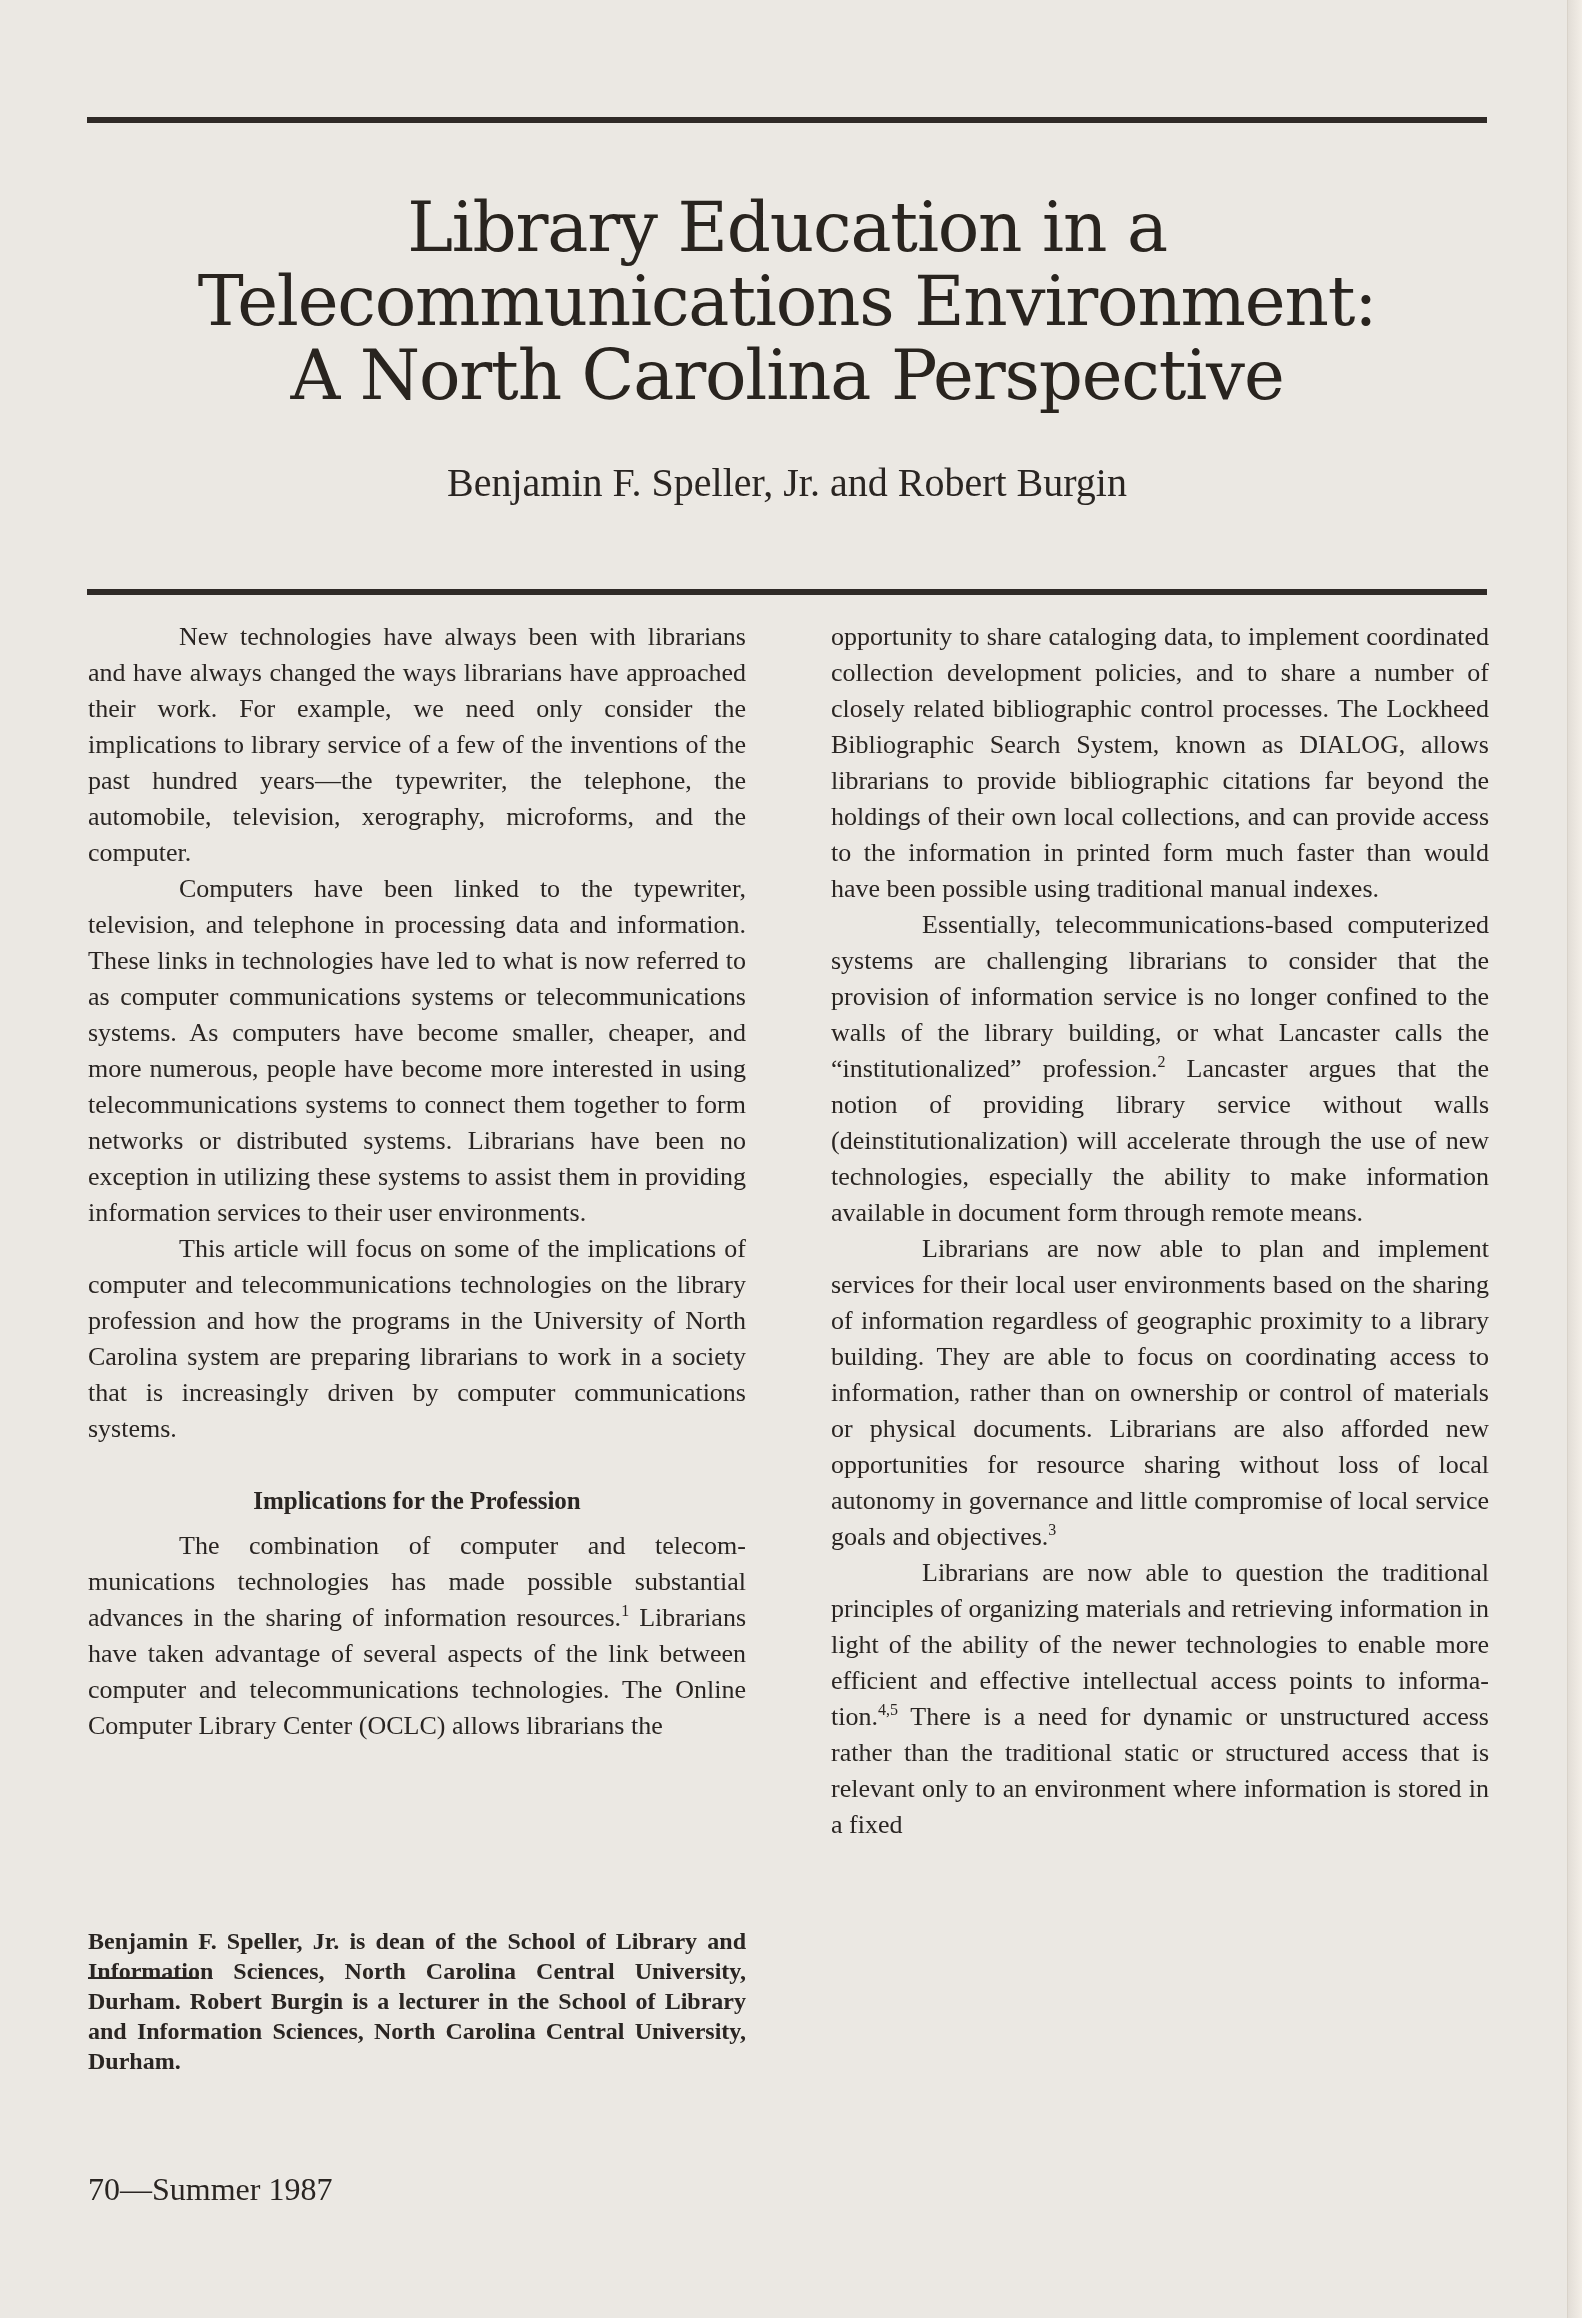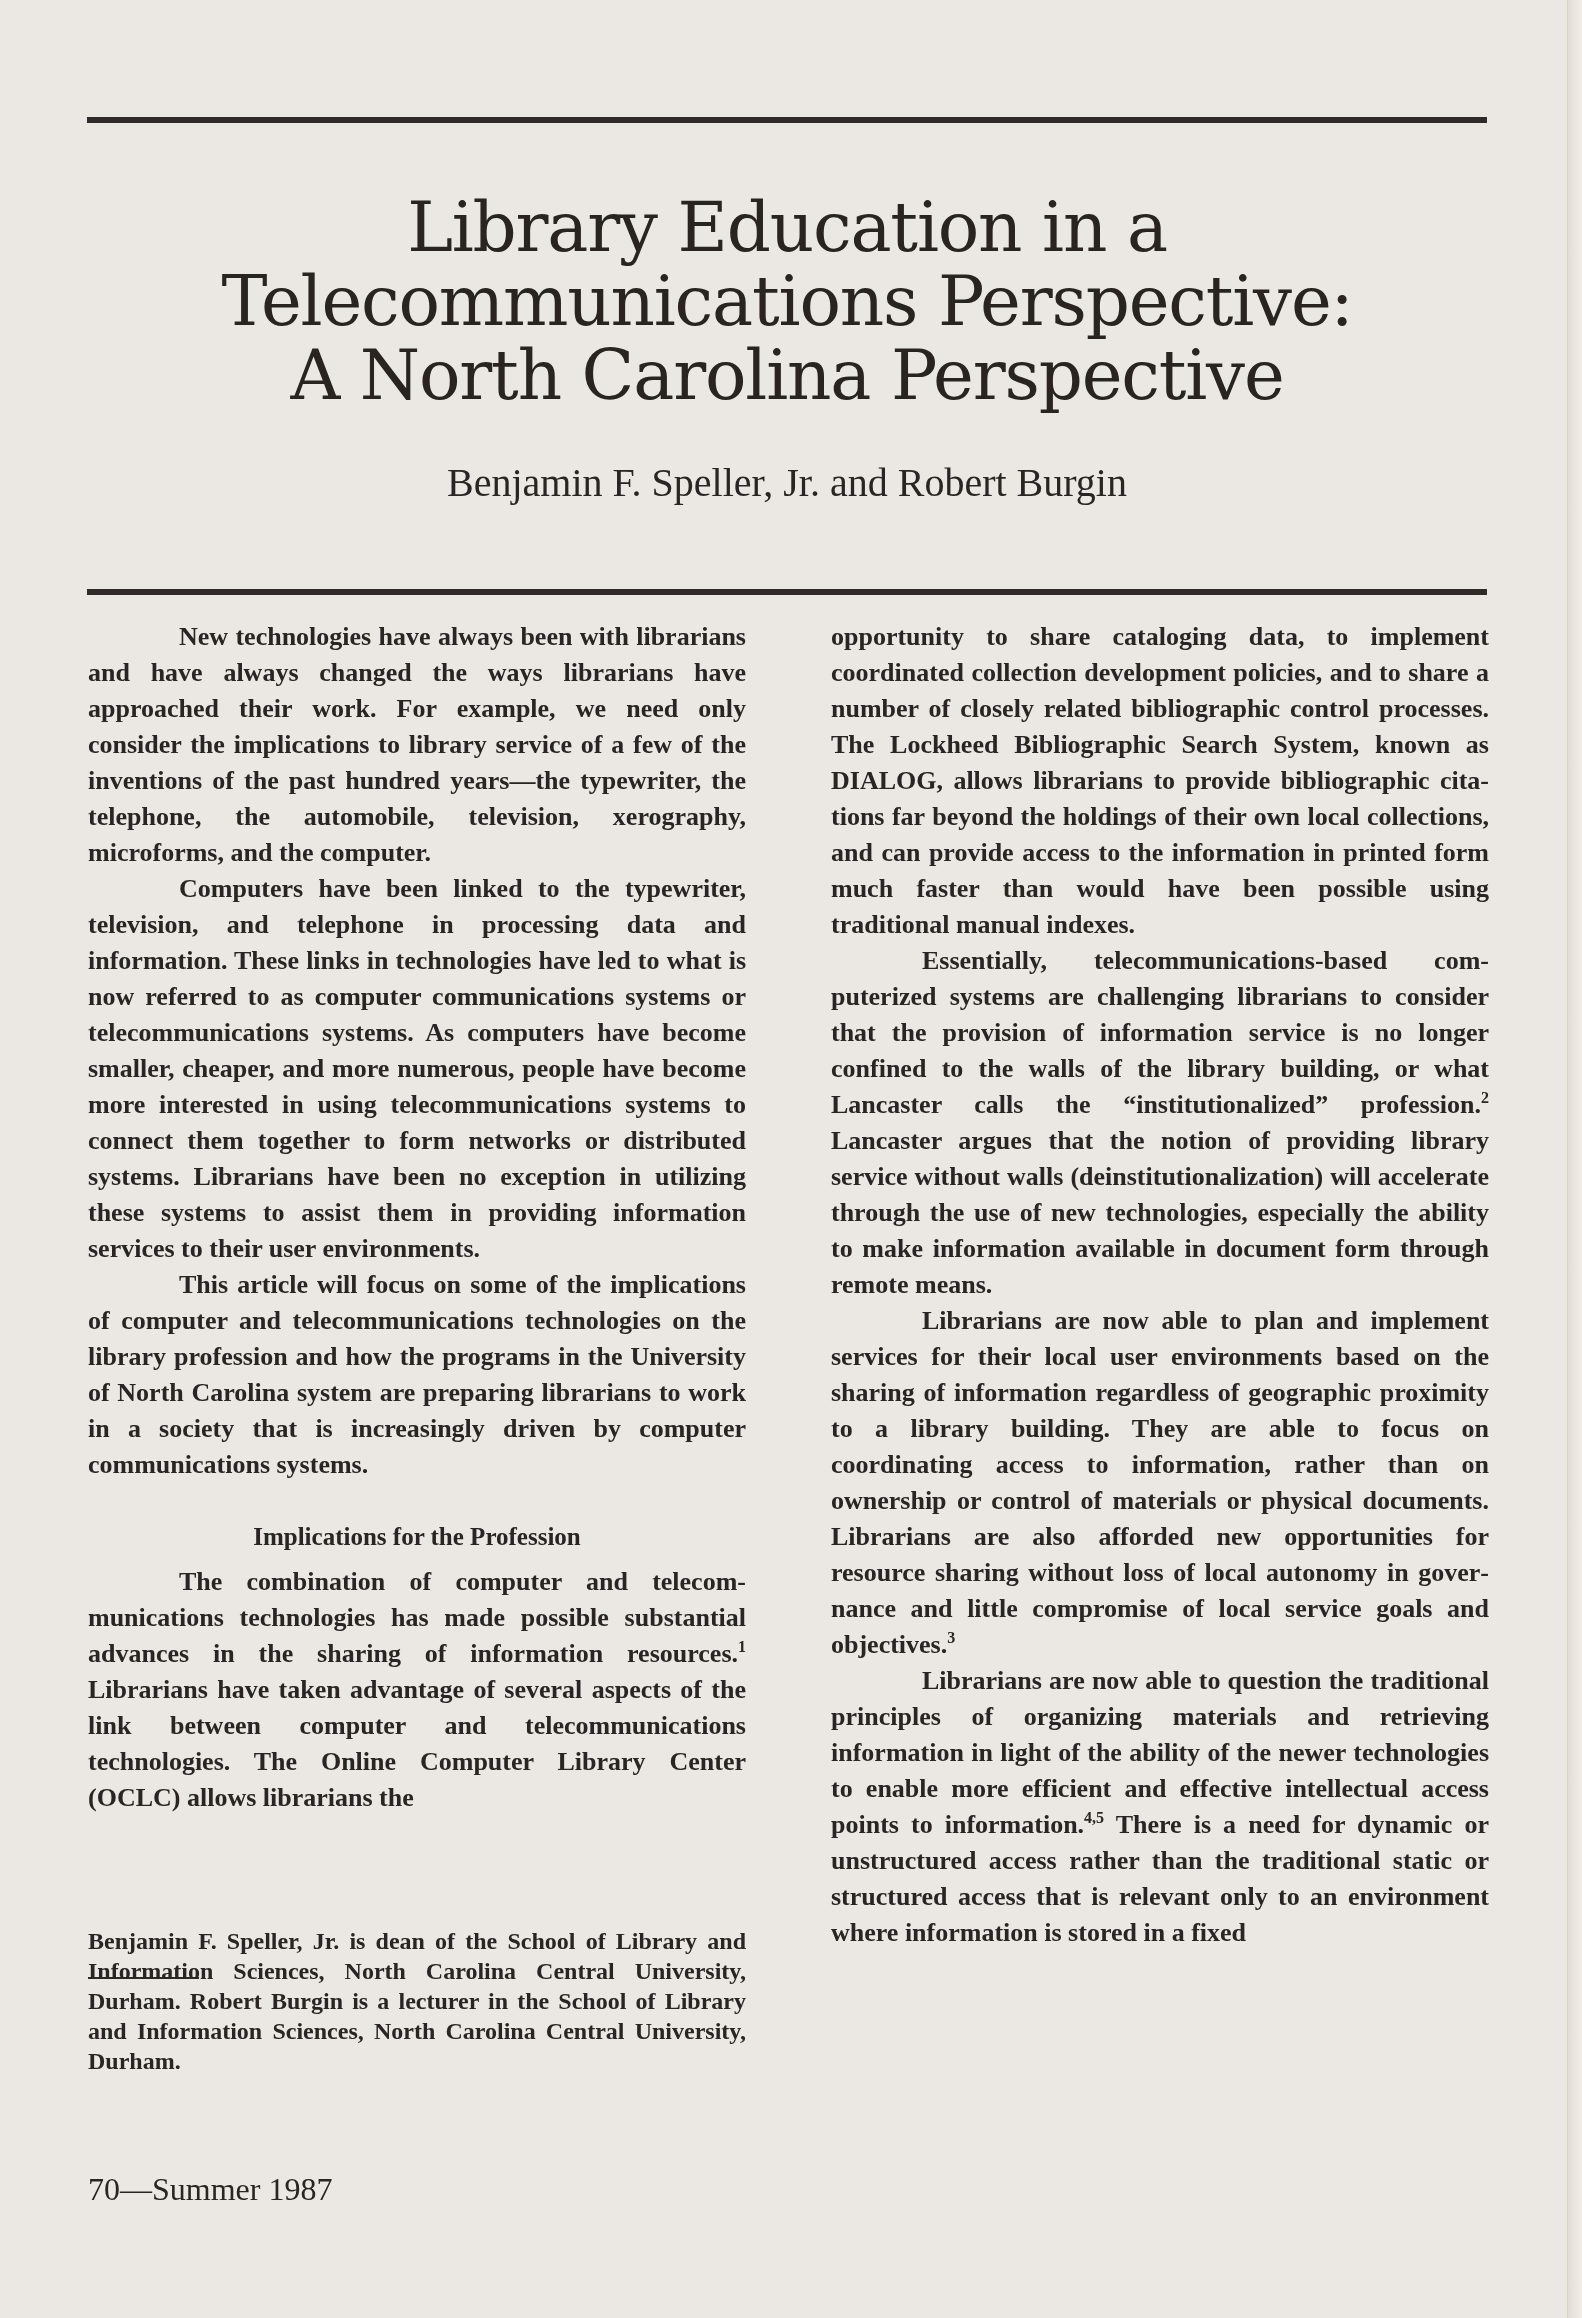--- a/index.html
+++ b/index.html
@@ -44,21 +44,21 @@
 
     .col {
       position: absolute; top: 619px; width: 658px;
       font-family: "Liberation Serif", serif;
       font-size: 26px; line-height: 36px;
       text-align: justify;
       hyphens: manual;
     }
     .col.left { left: 88px; }
     .col.right { left: 831px; }
-    .col p { margin: 0; text-indent: 0; font-weight: bold; }
+    .col p { margin: 0; text-indent: 0; }
     .col p.indent { text-indent: 91px; }
     .col p.noindent { text-indent: 0; }
     .col sup { font-size: 16px; line-height: 0; vertical-align: super; }
 
     .section-heading {
       font-family: "Liberation Serif", serif;
       font-weight: bold;
       font-size: 25px;
       margin: 36px 0 9px 0;
       text-align: center;
@@ -85,21 +85,21 @@
   </style>
 </head>
 <body>
 
 <div class="page-edge"></div>
 
 <div class="rule top"></div>
 
 <h1 class="title">
   <span>Library Education in a</span>
-  <span>Telecommunications Perspective:</span>
+  <span>Telecommunications Environment:</span>
   <span>A North Carolina Perspective</span>
 </h1>
 
 <div class="byline">Benjamin F. Speller, Jr. and Robert Burgin</div>
 
 <div class="rule mid"></div>
 
 <div class="col left">
   <p class="indent">New technologies have always been with librarians and have always changed the ways librarians have approached their work. For example, we need only consider the implications to library service of a few of the inventions of the past hundred years—the typewriter, the tele­phone, the automobile, television, xerography, microforms, and the computer.</p>
   <p class="indent">Computers have been linked to the typewri­ter, television, and telephone in processing data and information. These links in technologies have led to what is now referred to as computer com­munications systems or telecommunications sys­tems. As computers have become smaller, cheap­er, and more numerous, people have become more interested in using telecommunications sys­tems to connect them together to form networks or distributed systems. Librarians have been no exception in utilizing these systems to assist them in providing information services to their user environments.</p>

